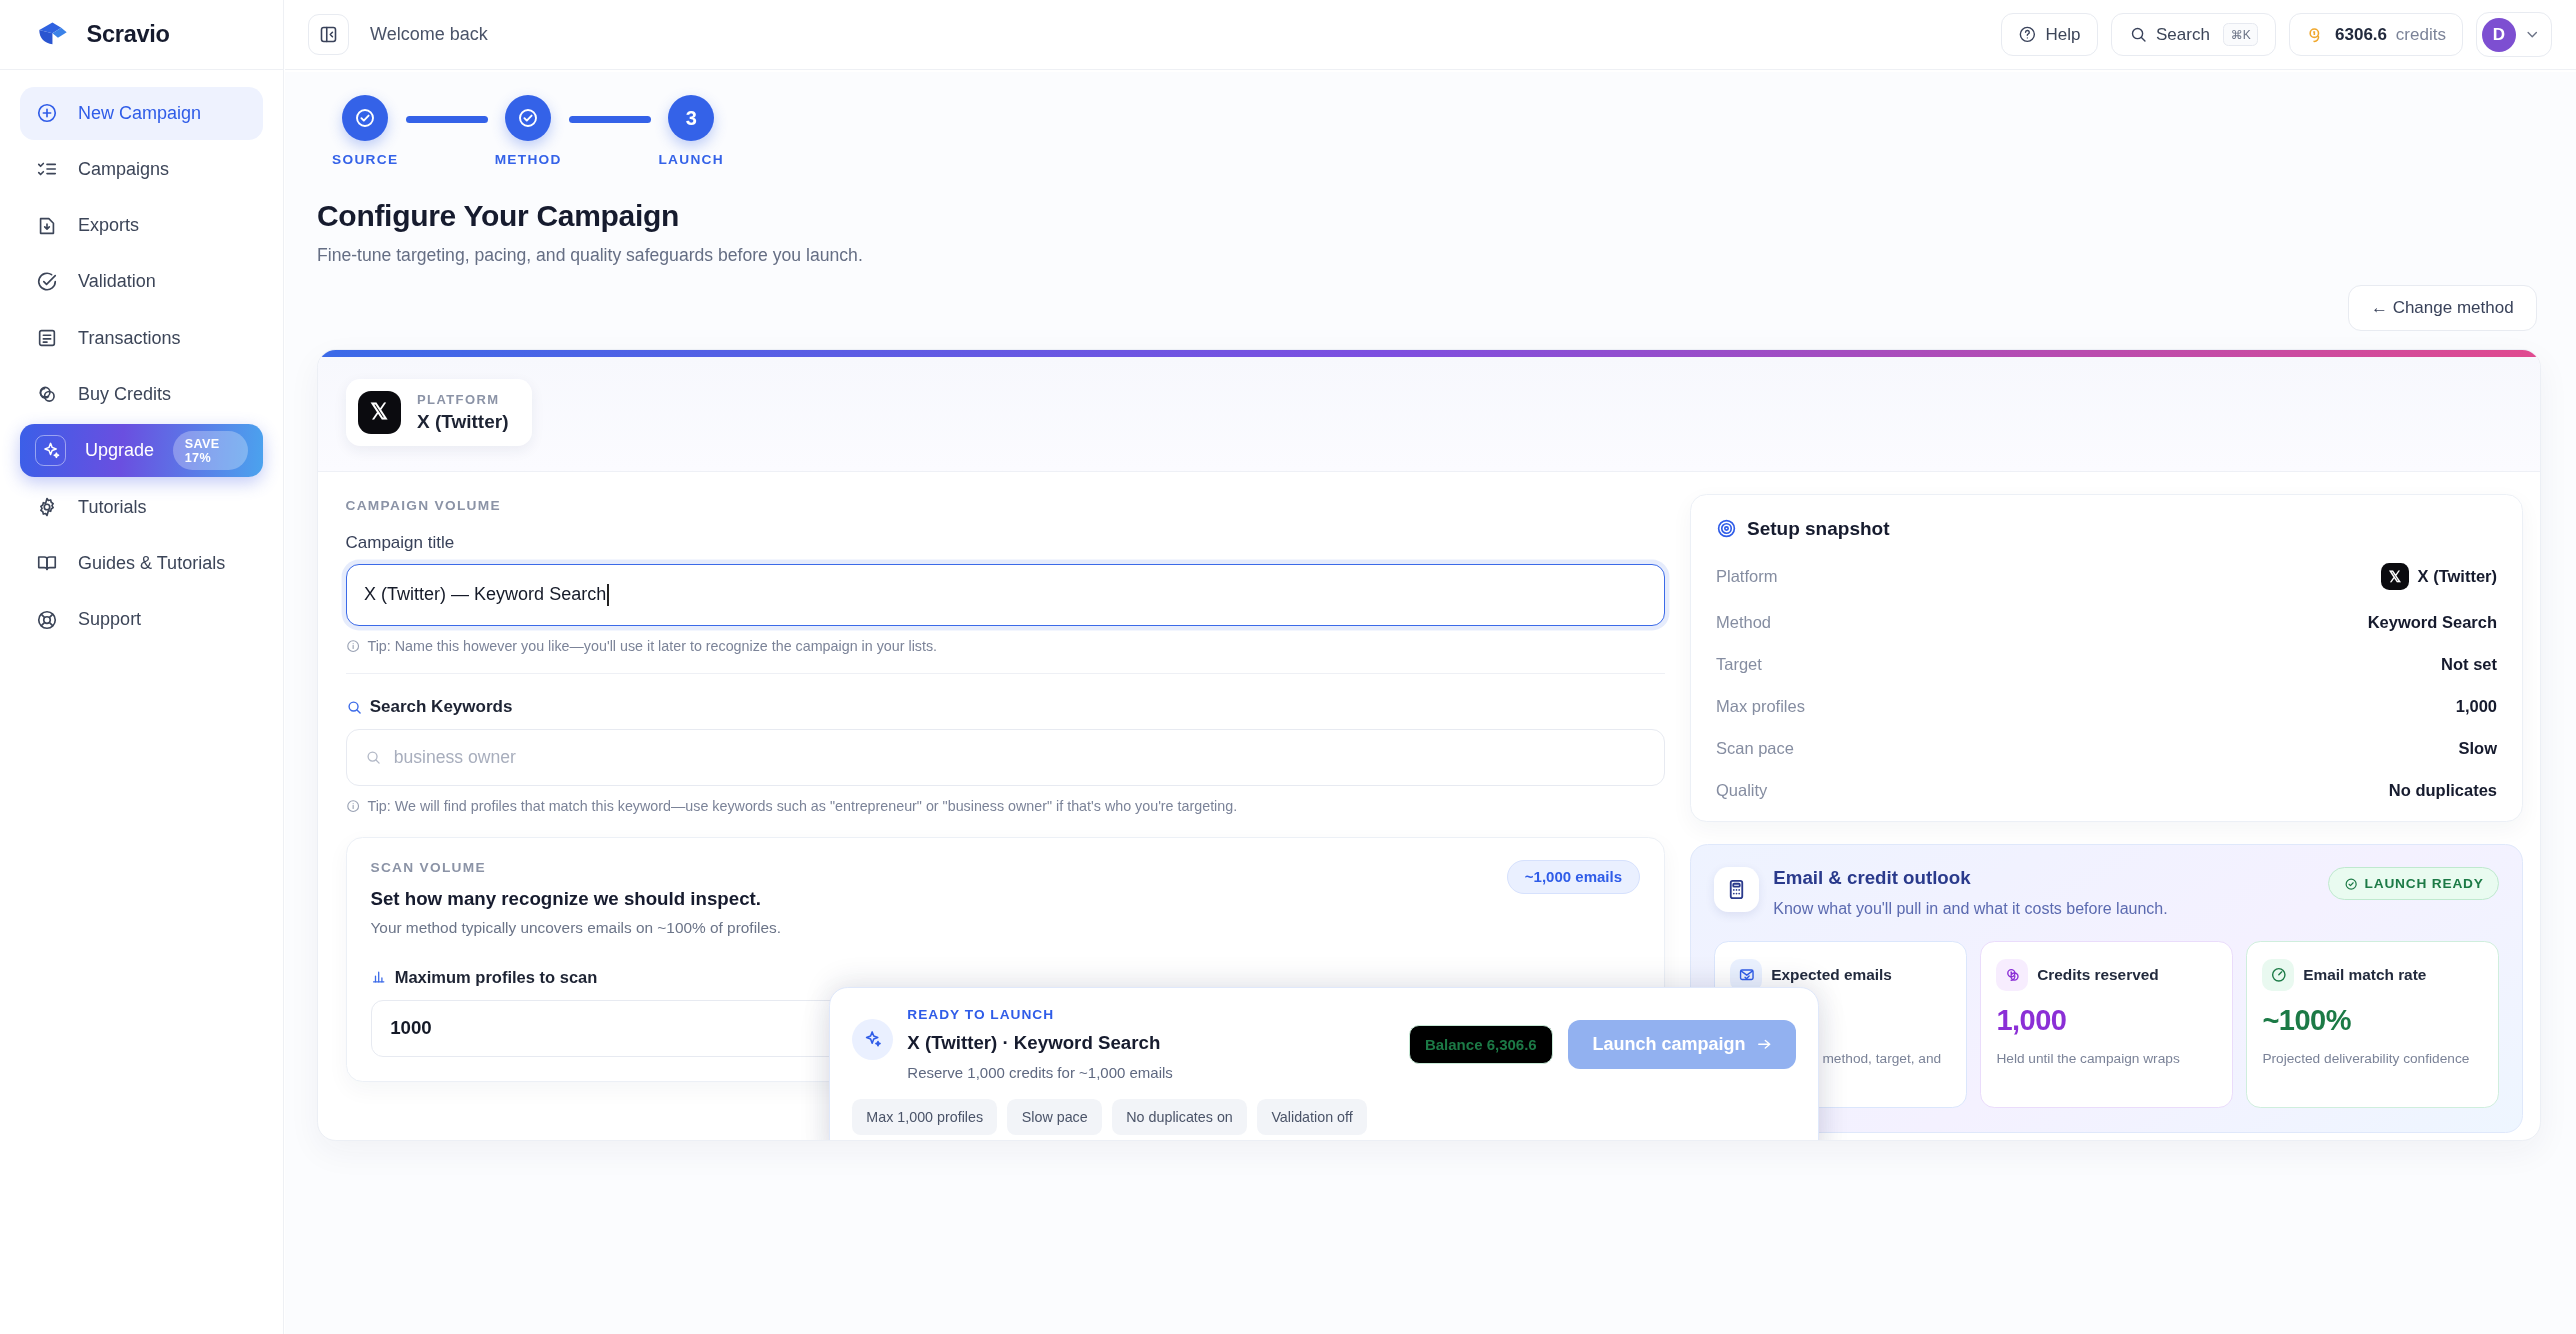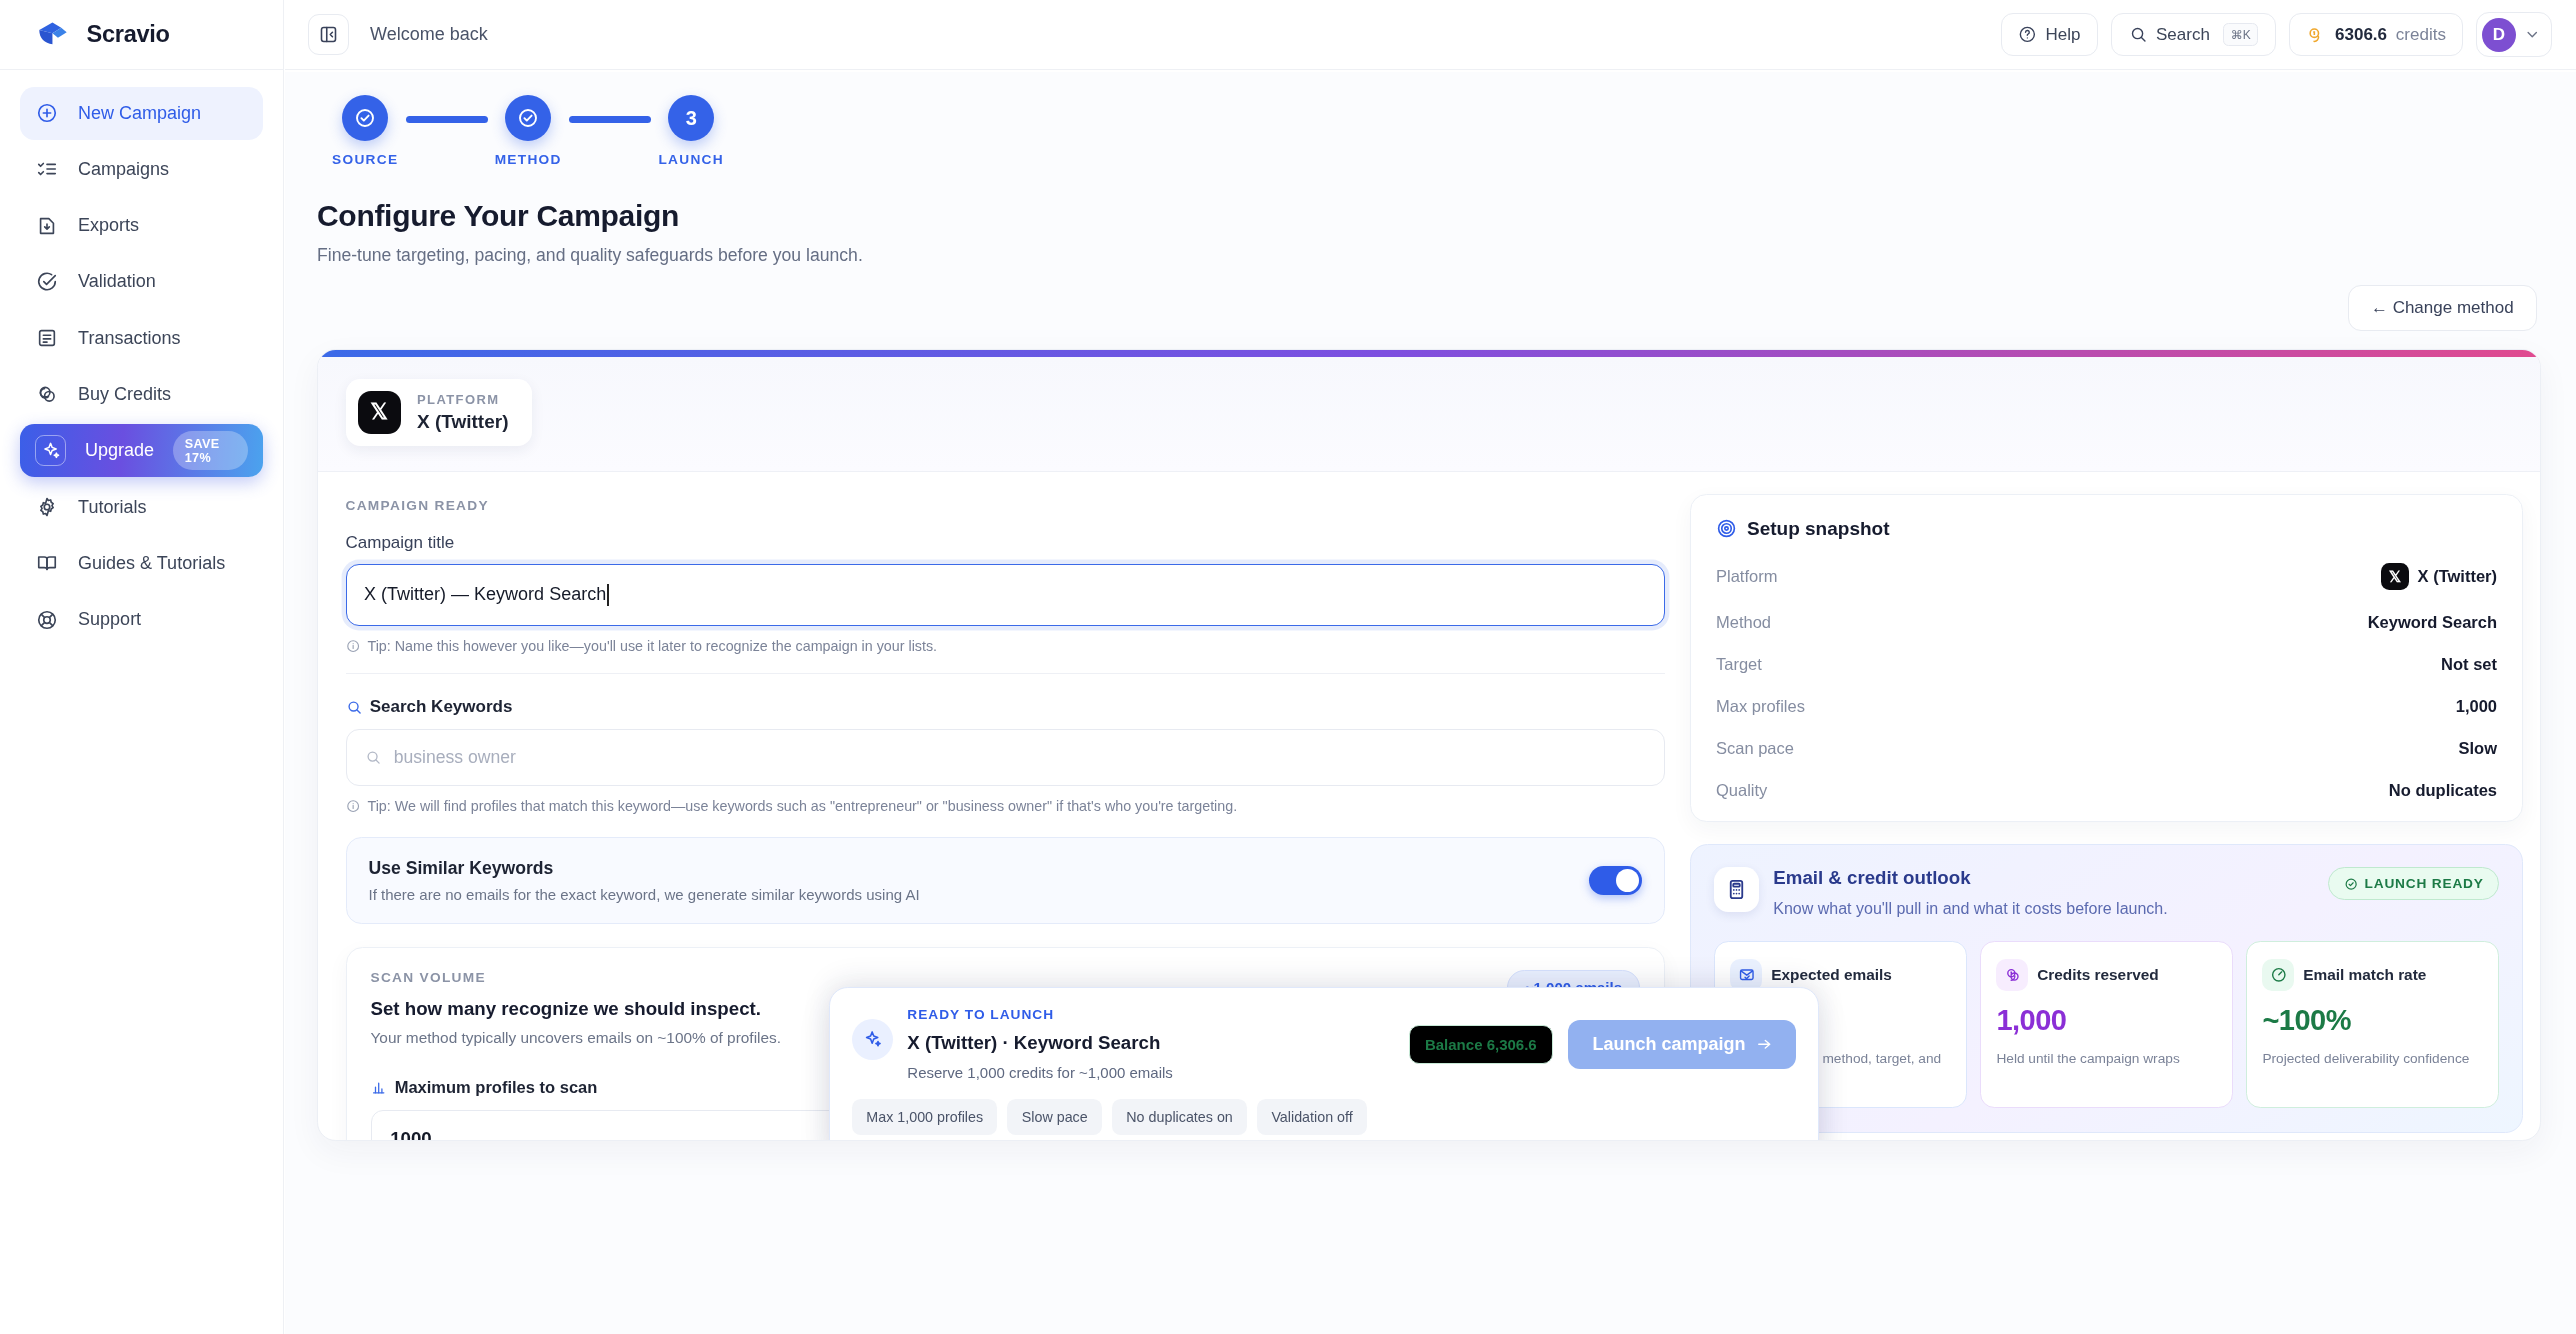--- a/index.html
+++ b/index.html
@@ -507,21 +507,21 @@
           <span>
             <div class="plat-k">PLATFORM</div>
             <div class="plat-v">X (Twitter)</div>
           </span>
         </div>
       </div>
 
       <div class="card-body">
 
         <div class="left-col">
-          <div class="sec-kicker">CAMPAIGN READY</div>
+          <div class="sec-kicker">CAMPAIGN VOLUME</div>
 
           <div class="field-label">Campaign title</div>
           <div class="text-input">
             <span>X (Twitter) — Keyword Search</span>
               <i class="caret"></i>
           </div>
           <div class="tip">
             <span class="ci">
               <svg width="14.3" height="14.3" viewBox="0 0 24 24" fill="none" stroke="#9aa2b4" stroke-width="1.9" stroke-linecap="round">
                 <circle cx="12" cy="12" r="9"></circle>
@@ -556,29 +556,20 @@
             <span class="ci">
               <svg width="14.3" height="14.3" viewBox="0 0 24 24" fill="none" stroke="#9aa2b4" stroke-width="1.9" stroke-linecap="round">
                 <circle cx="12" cy="12" r="9"></circle>
                   <path d="M12 11v5"></path>
                   <circle cx="12" cy="7.8" r=".9" fill="#9aa2b4" stroke="none"></circle>
               </svg>
             </span>
             <span>Tip: We will find profiles that match this keyword—use keywords such as "entrepreneur" or "business owner" if that's who you're targeting.</span>
           </div>
 
-          <div class="toggle-card">
-            <div>
-              <div class="toggle-title">Use Similar Keywords</div>
-              <div class="toggle-desc">If there are no emails for the exact keyword, we generate similar keywords using AI</div>
-            </div>
-            <div class="switch">
-                <span class="knob"></span>
-              </div>
-          </div>
 
           <div class="scan-card">
             <div class="scan-top">
               <div>
                 <div class="scan-kick">SCAN VOLUME</div>
                 <div class="scan-h">Set how many recognize we should inspect.</div>
                 <div class="scan-p">Your method typically uncovers emails on ~100% of profiles.</div>
               </div>
               <div class="emails-pill">~1,000 emails</div>
             </div>

